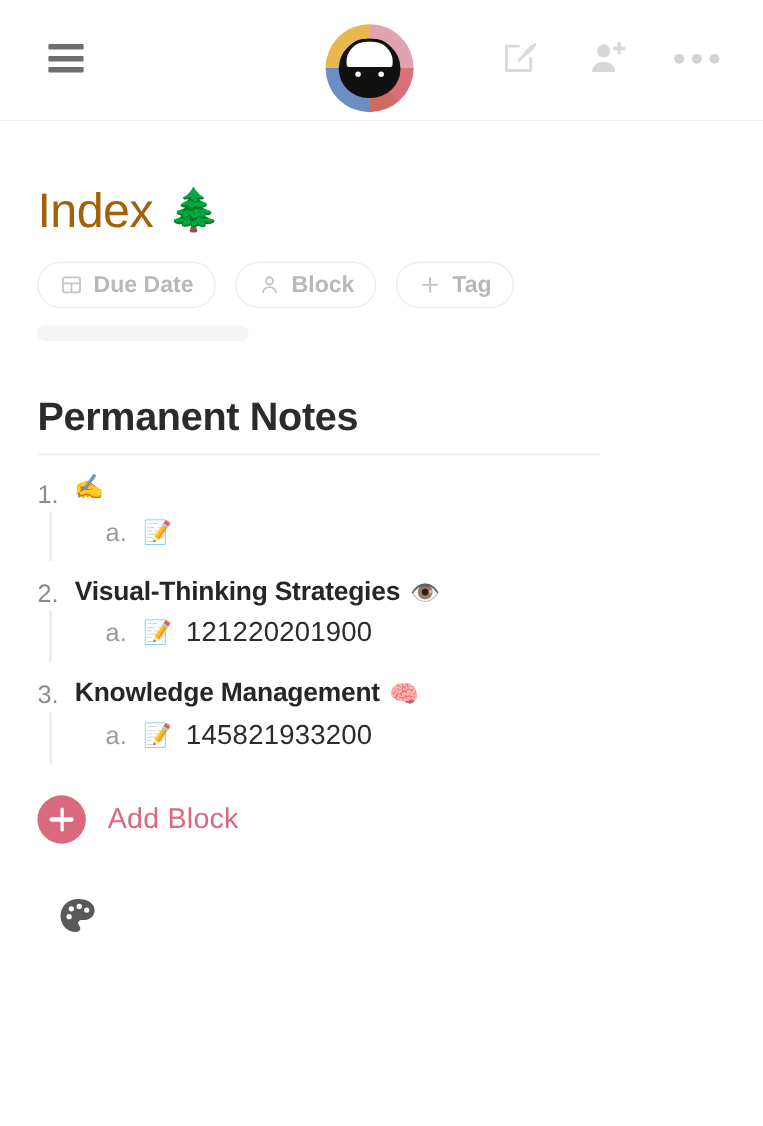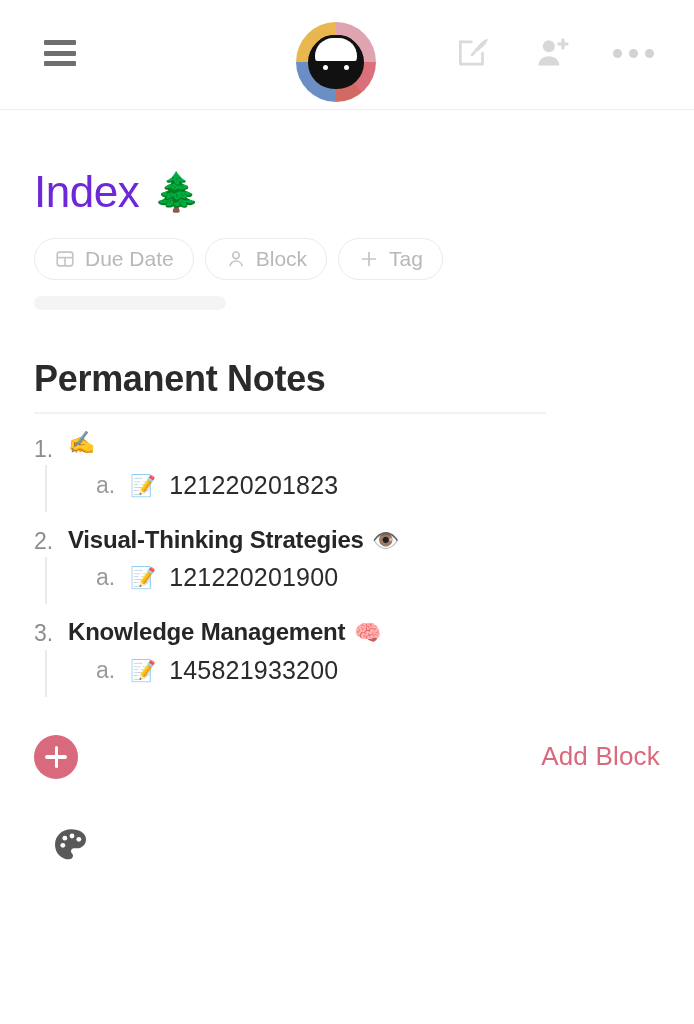--- a/index.html
+++ b/index.html
@@ -72,28 +72,28 @@
   .dots { display:flex; gap:7px; align-items:center; }
   .dots i { width:9px; height:9px; border-radius:50%; background:#d3d3d3; display:block; }
 
   
   .content { padding:0 34px; }
 
   .doc-title {
     margin-top:58px;
     font-size:44px;
     font-weight:400;
-    color:#6d28d9;
+    color:#a16207;
     letter-spacing:-0.5px;
     display:flex; align-items:center; gap:14px;
     line-height:1.1;
   }
   .title-emoji { font-size:38px; line-height:1; }
 
-  .pills { display:flex; gap:11px; margin-top:22px; align-items:center; }
+  .pills { display:flex; gap:18px; margin-top:22px; align-items:center;font-weight:bold; }
   .pill {
     height:42px;
     border:1.5px solid #eceaea;
     border-radius:24px;
     display:flex; align-items:center; gap:9px;
     padding:0 19px;
     color:#b9b8b8;
     font-size:21px;
     background:#fff;
     cursor:pointer;
@@ -141,21 +141,21 @@
   .sub-wrap {
     margin-left:11px;
     border-left:2px solid #eaeaea;
     padding:6px 0 12px 0;
   }
   .sub-row { display:flex; align-items:center; margin-left:49px; }
   .sub-num { font-size:23px; color:#9a9a9a; width:34px; flex:none; }
   .sub-emoji { font-size:21px; margin-right:13px; line-height:1; }
   .sub-text { font-size:25px; color:#2b2b2b; letter-spacing:0.2px; }
 
-  .add-block { display:flex; align-items:center; gap:12px; margin-top:38px; cursor:pointer;justify-content:space-between; }
+  .add-block { display:flex; align-items:center; gap:20px; margin-top:28px; cursor:pointer; }
   .add-circle {
     width:44px; height:44px; border-radius:50%;
     background:#d9697c;
     position:relative; flex:none;
   }
   .add-circle:before, .add-circle:after {
     content:""; position:absolute; background:#fff; border-radius:2px;
   }
   .add-circle:before { left:11px; top:20.5px; width:22px; height:3.5px; }
   .add-circle:after  { top:11px; left:20.5px; height:22px; width:3.5px; }
@@ -269,21 +269,20 @@
       <div class="li-row">
         <div class="li-num">1.</div>
         <div class="li-text">
           <span class="li-emoji">✍️</span>
         </div>
       </div>
       <div class="sub-wrap">
         <div class="sub-row">
           <span class="sub-num">a.</span>
           <span class="sub-emoji">📝</span>
-          <span class="sub-text">121220201823</span>
         </div>
       </div>
     </div>
 
     <div>
       <div class="li-row">
         <div class="li-num">2.</div>
         <div class="li-text">
           <span>Visual-Thinking Strategies</span>
           <span class="li-emoji">👁️</span>

